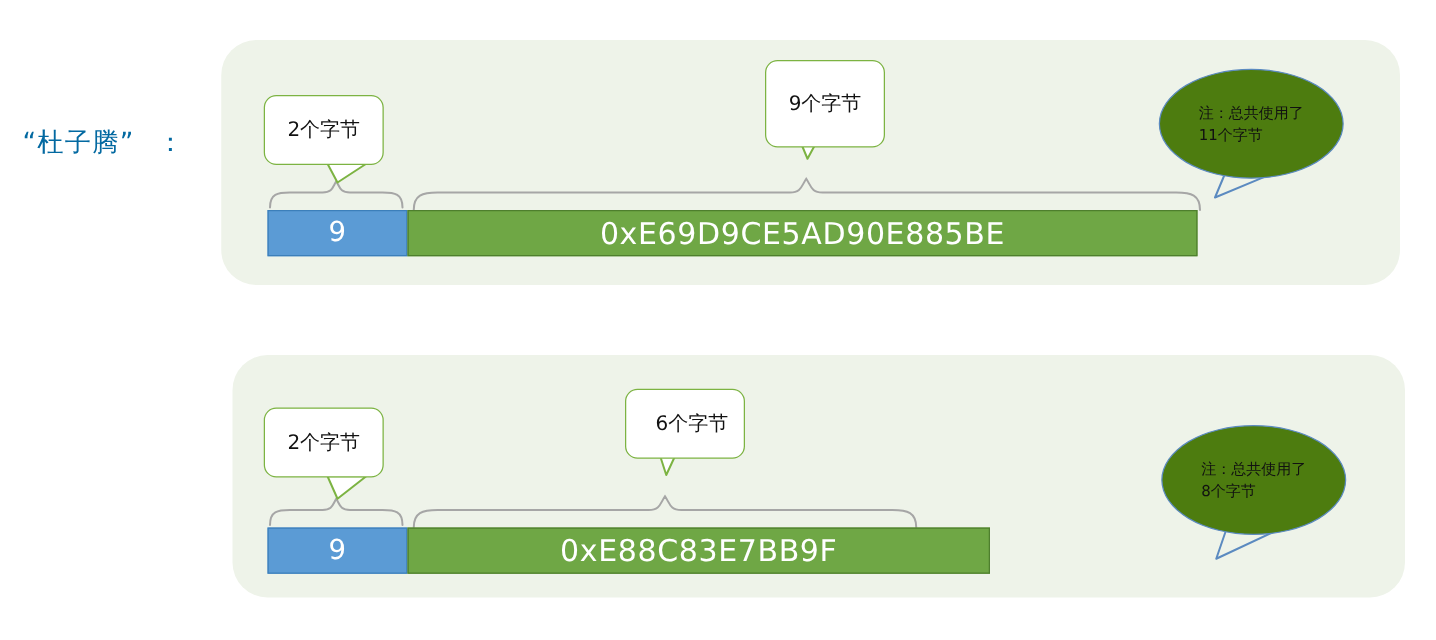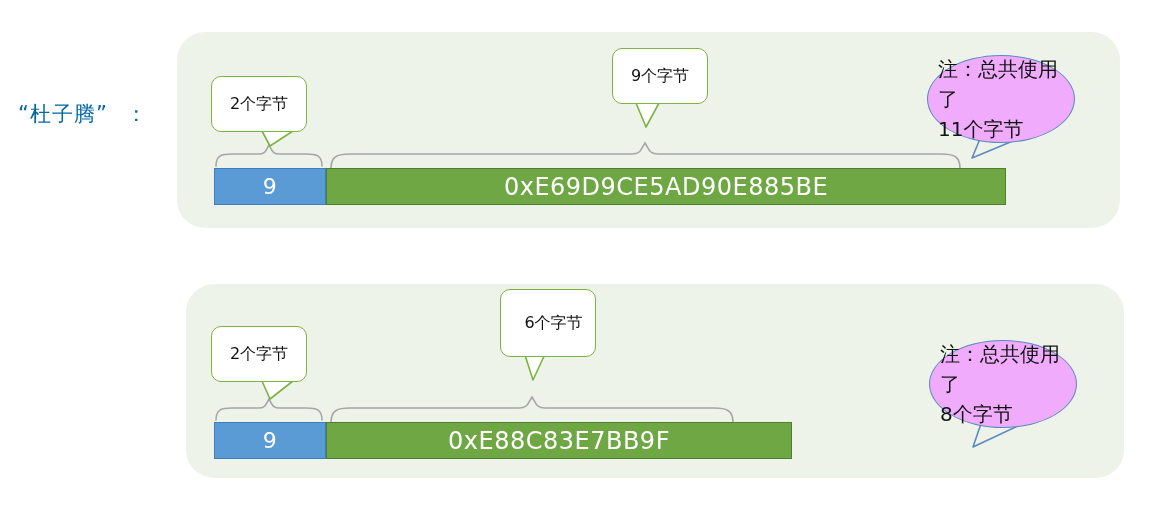--- a/index.html
+++ b/index.html
@@ -68,25 +68,25 @@
     font-size: 16px;
     display: flex;
     align-items: center;
     justify-content: center;
     white-space: nowrap;
   }
 
   .oval {
     position: absolute;
     box-sizing: border-box;
-    background: #f0abfc;
+    background: #4d7c0f;
     border: 1.6px solid #5b8ac0;
     border-radius: 50%;
     color: #111111;
-    font-size: 20px;
+    font-size: 12px;
     line-height: 1.5;
     display: flex;
     align-items: center;
     justify-content: center;
     text-align: left;
   }
   .oval .txt { padding: 0 10px; }
 
   .svg-layer {
     position: absolute;
@@ -130,42 +130,42 @@
   </svg>
 
   <div class="row-label" style="left:18px; top:100px;">
     <span>“杜子腾”</span><span class="colon">：</span>
   </div>
 
   <div class="callout" style="left:211px; top:76px; width:96px; height:56px;">
     <span>2个字节</span>
   </div>
 
-  <div class="callout" style="left:612px; top:48px; width:96px; height:56px;">
+  <div class="callout" style="left:612px; top:48px; width:96px; height:70px;">
     <span>9个字节</span>
   </div>
 
   <div class="oval" style="left:927px; top:55px; width:148px; height:88px;">
     <span class="txt"><span>注：总共使用了</span><br><span>11个字节</span></span>
   </div>
 
   <div class="bar blue" style="left:214px; top:168px; width:112px; height:37px;">
     <span>9</span>
   </div>
 
-  <div class="bar green" style="left:326px; top:168px; width:680px; height:37px;">
+  <div class="bar green" style="left:326px; top:168px; width:632px; height:37px;">
     <span>0xE69D9CE5AD90E885BE</span>
   </div>
 
 
   <div class="callout" style="left:211px; top:326px; width:96px; height:56px;">
     <span>2个字节</span>
   </div>
 
-  <div class="callout" style="left:500px; top:289px; width:96px; height:68px;padding-left:11px;">
+  <div class="callout" style="left:500px; top:311px; width:96px; height:56px;padding-left:11px;">
     <span>6个字节</span>
   </div>
 
   <div class="oval" style="left:929px; top:340px; width:148px; height:88px;">
     <span class="txt"><span>注：总共使用了</span><br><span>8个字节</span></span>
   </div>
 
   <div class="bar blue" style="left:214px; top:422px; width:112px; height:37px;">
     <span>9</span>
   </div>

